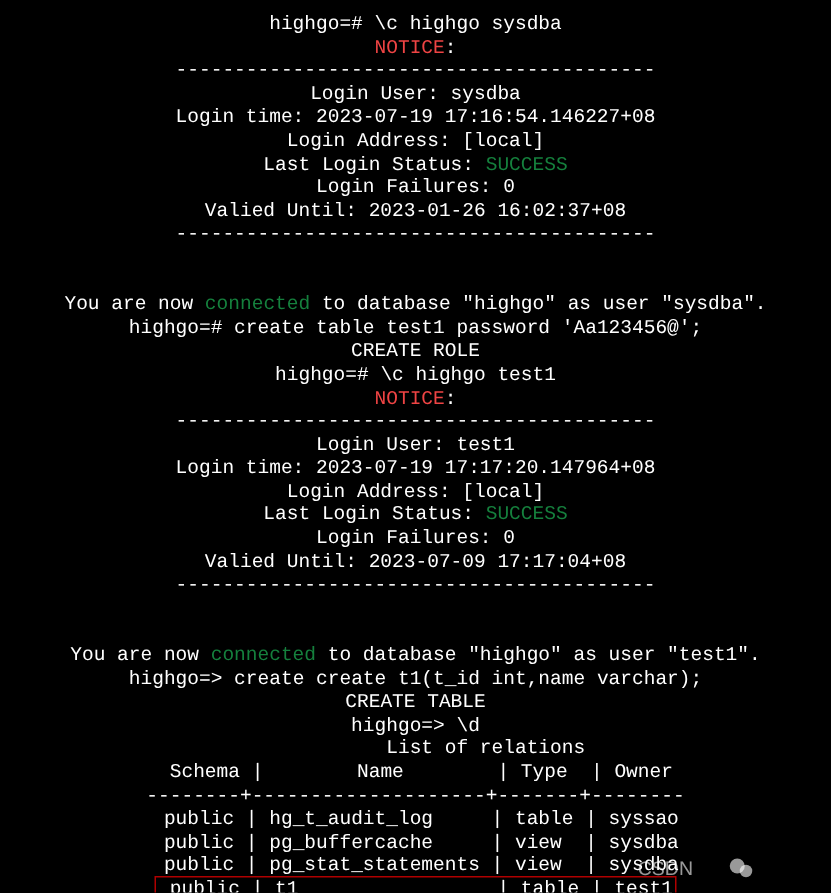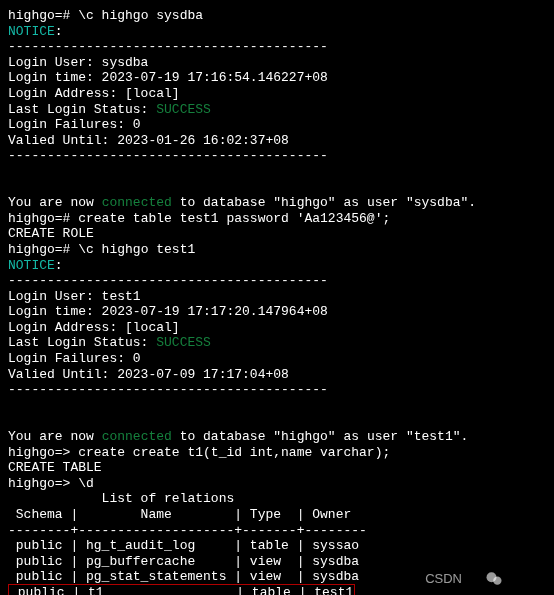--- a/index.html
+++ b/index.html
@@ -9,22 +9,22 @@
     color: #fff;
     font-family: "Courier New", Consolas, monospace;
     font-size: 13px;
     line-height: 1.2;
     width: 554px;
     height: 595px;
     box-sizing: border-box;
     overflow: hidden;
     position: relative;
   }
-  .line { white-space: pre; }
-  .cyan { color: #14b8a6; }
+  .line { white-space: pre; text-align: center; }
+  .cyan { color: #ef4444; }
   .green { color: #15803d; }
   .table-row-highlight {
     display: inline-block;
     border: 1px solid #b00000;
     padding: 0 1px;
     margin: -1px 0;
   }
   .watermark {
     position: absolute;
     right: 50px;

